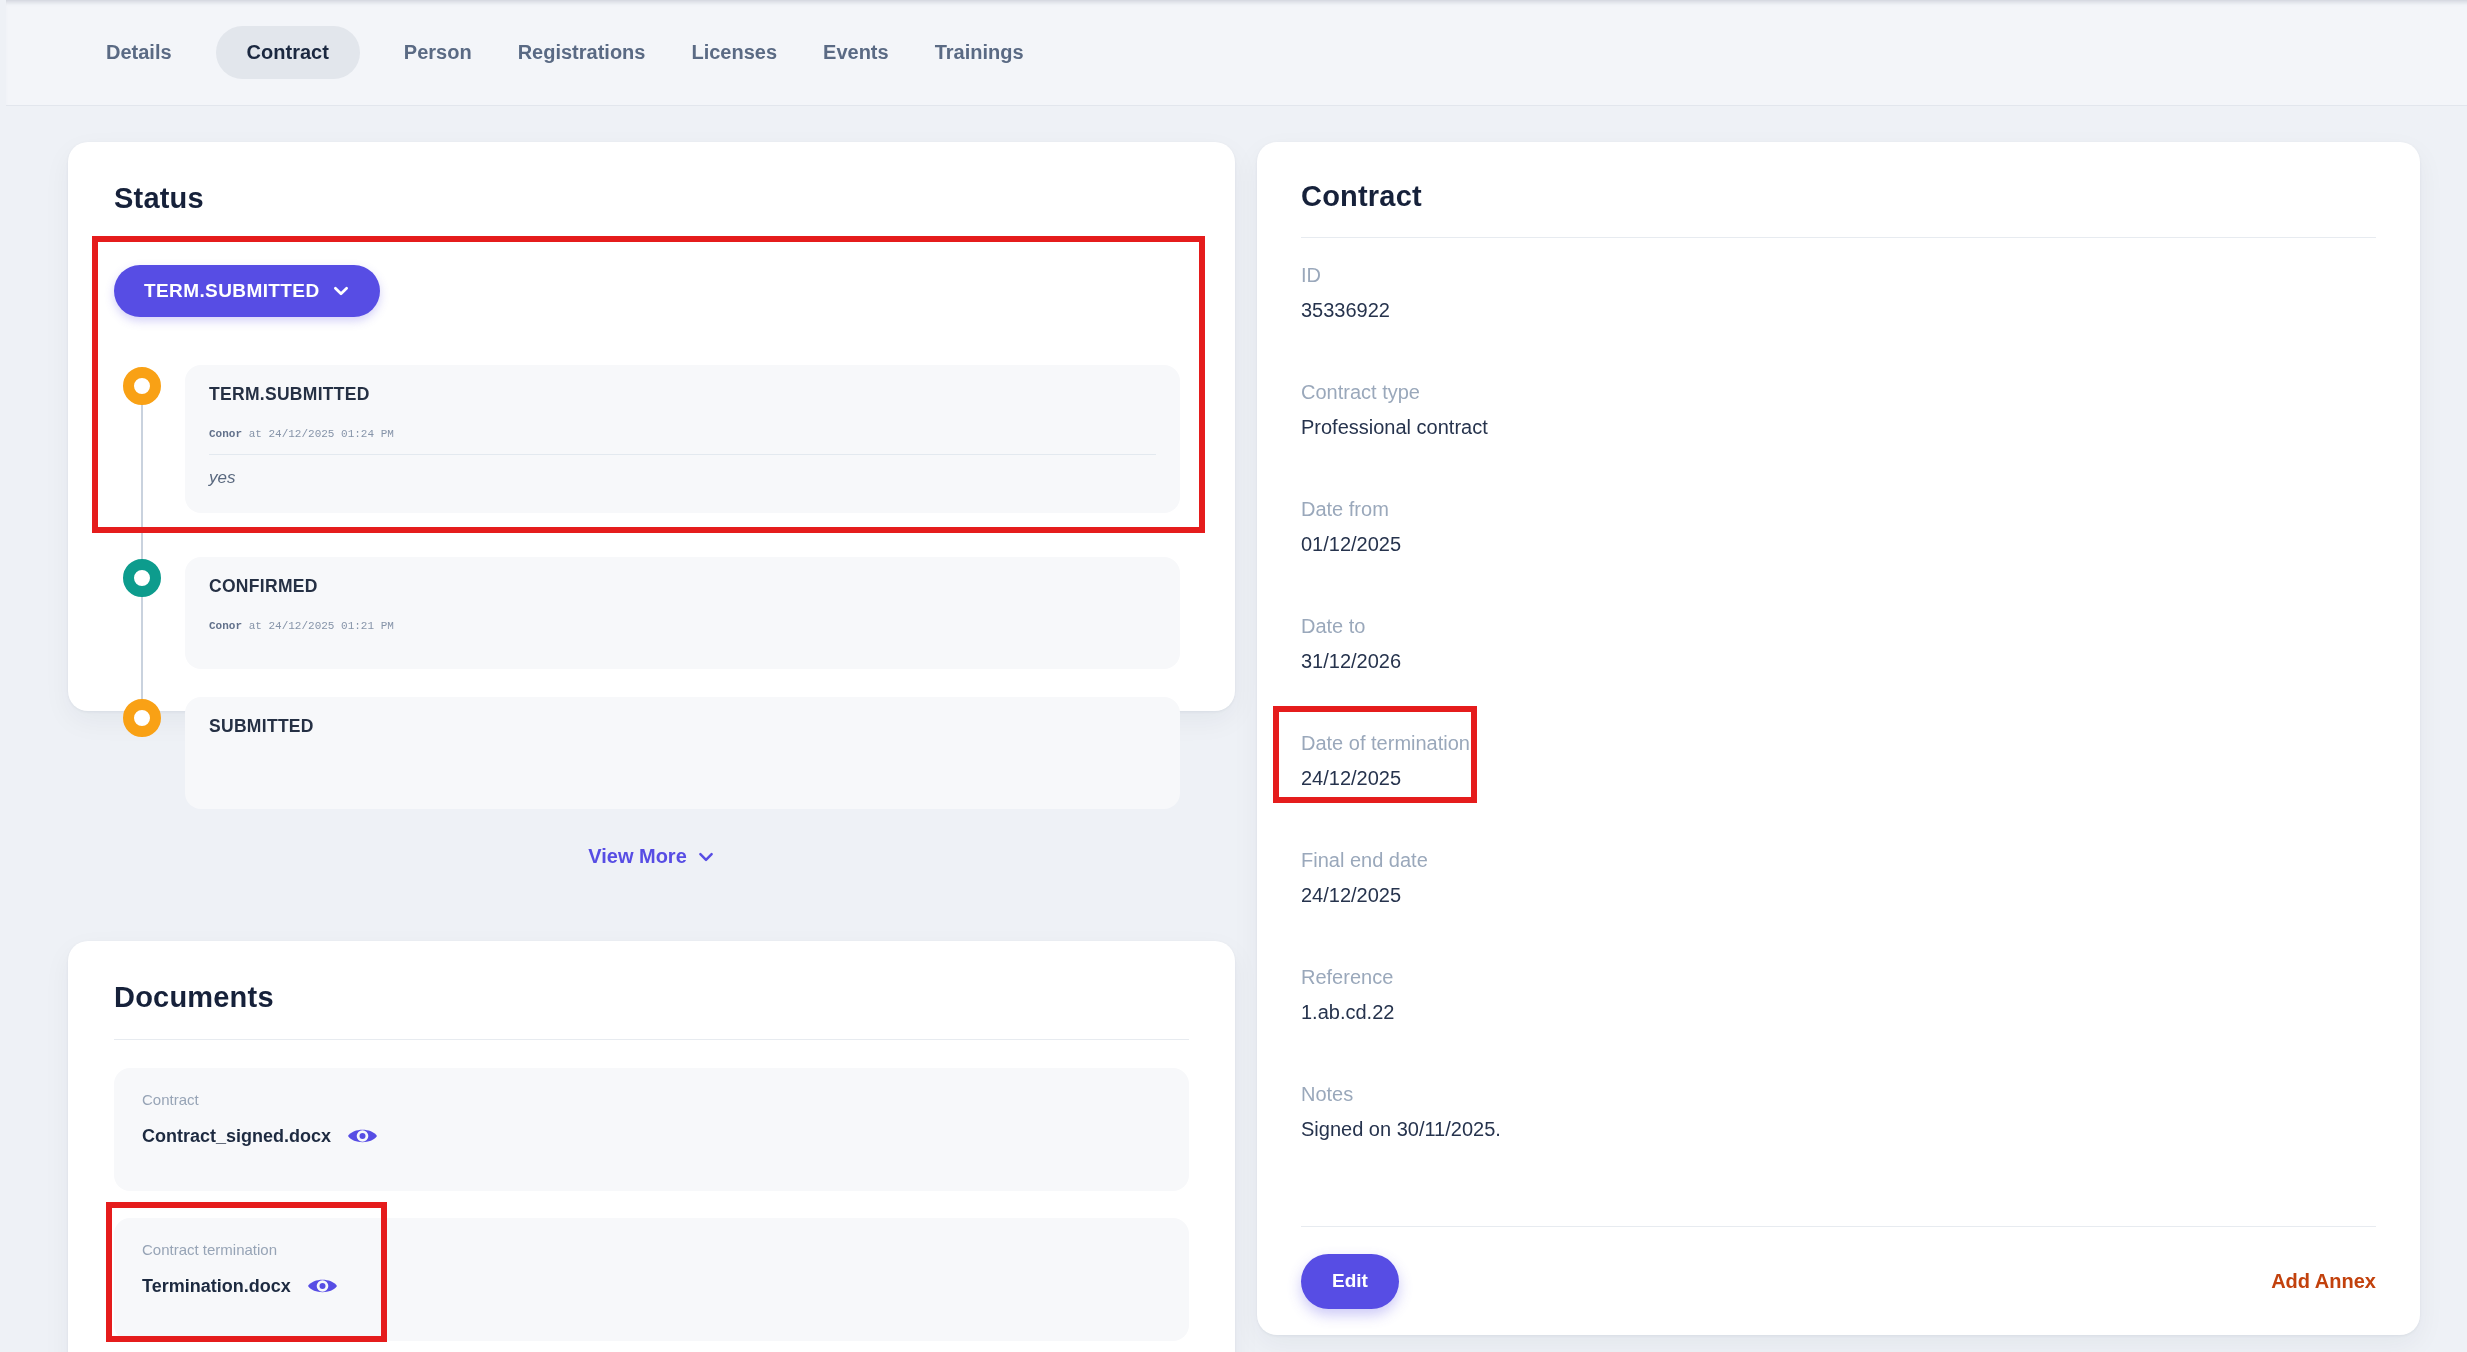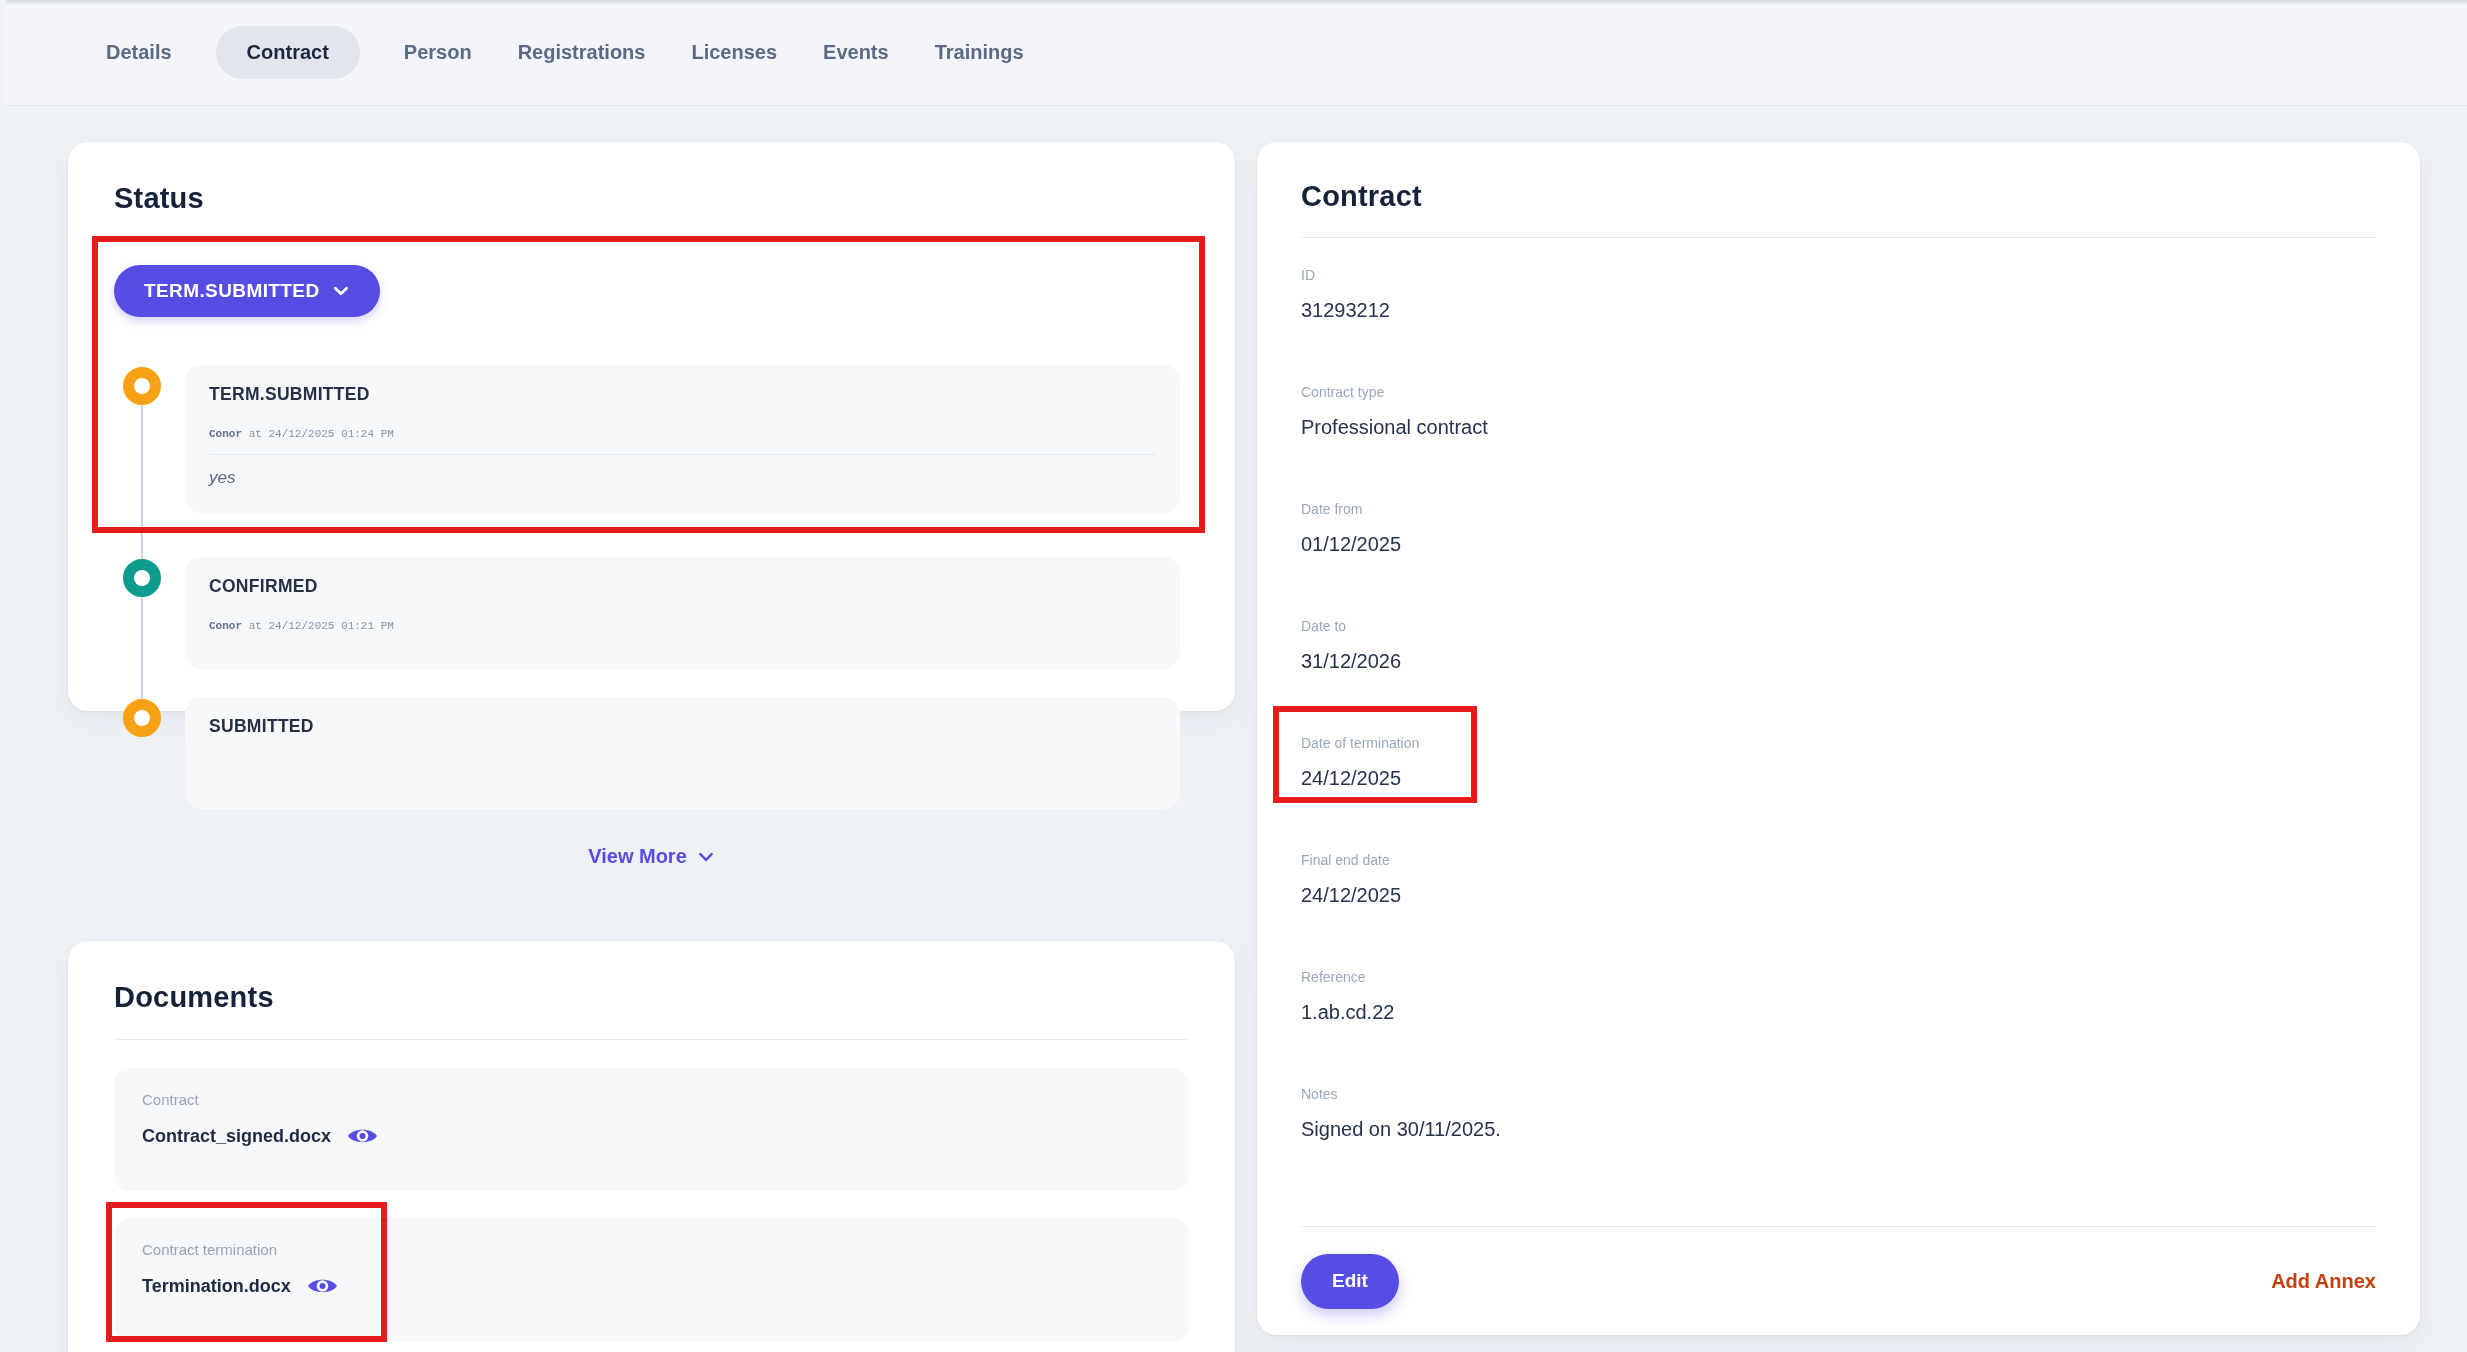--- a/index.html
+++ b/index.html
@@ -93,21 +93,21 @@
   .doc-label { font-size:15px; color:#97a4b6; }
   .doc-file-row { display:flex; align-items:center; gap:16px; margin-top:17px; }
   .doc-file { font-size:18px; font-weight:600; color:#1d2a40; }
   .eye { width:31px; height:22px; cursor:pointer; flex:0 0 auto; }
 
   
   .contract-card { left:1257px; top:142px; width:1163px; height:1193px; padding:38px 44px 0 44px; }
   .contract-card .hr { margin-top:24px; }
   .fields { padding-top:28px; }
   .field { margin-bottom:60px; }
-  .field-label { font-size:14px; color:#9aa8bb; line-height:19px; margin-bottom:13px; }
+  .field-label { font-size:20px; color:#9aa8bb; line-height:19px; margin-bottom:13px; }
   .field-value { font-size:20px; color:#26334d; line-height:25px; font-weight:500; }
   .contract-footer {
     position:absolute; left:44px; right:44px; bottom:0; height:109px;
     border-top:1px solid #e7ebf0;
     display:flex; align-items:center; justify-content:space-between;
   }
   .edit-btn {
     background:#574de4; color:#ffffff; border:0; cursor:pointer;
     font-family:inherit; font-size:19px; font-weight:600;
     height:55px; padding:0 31px; border-radius:999px;
@@ -224,21 +224,21 @@
   </div>
 </section>
 
 <section class="card contract-card">
   <h2>Contract</h2>
   <hr class="hr">
 
   <div class="fields">
     <div class="field">
       <div class="field-label">ID</div>
-      <div class="field-value">31293212</div>
+      <div class="field-value">35336922</div>
     </div>
     <div class="field">
       <div class="field-label">Contract type</div>
       <div class="field-value">Professional contract</div>
     </div>
     <div class="field">
       <div class="field-label">Date from</div>
       <div class="field-value">01/12/2025</div>
     </div>
     <div class="field">

